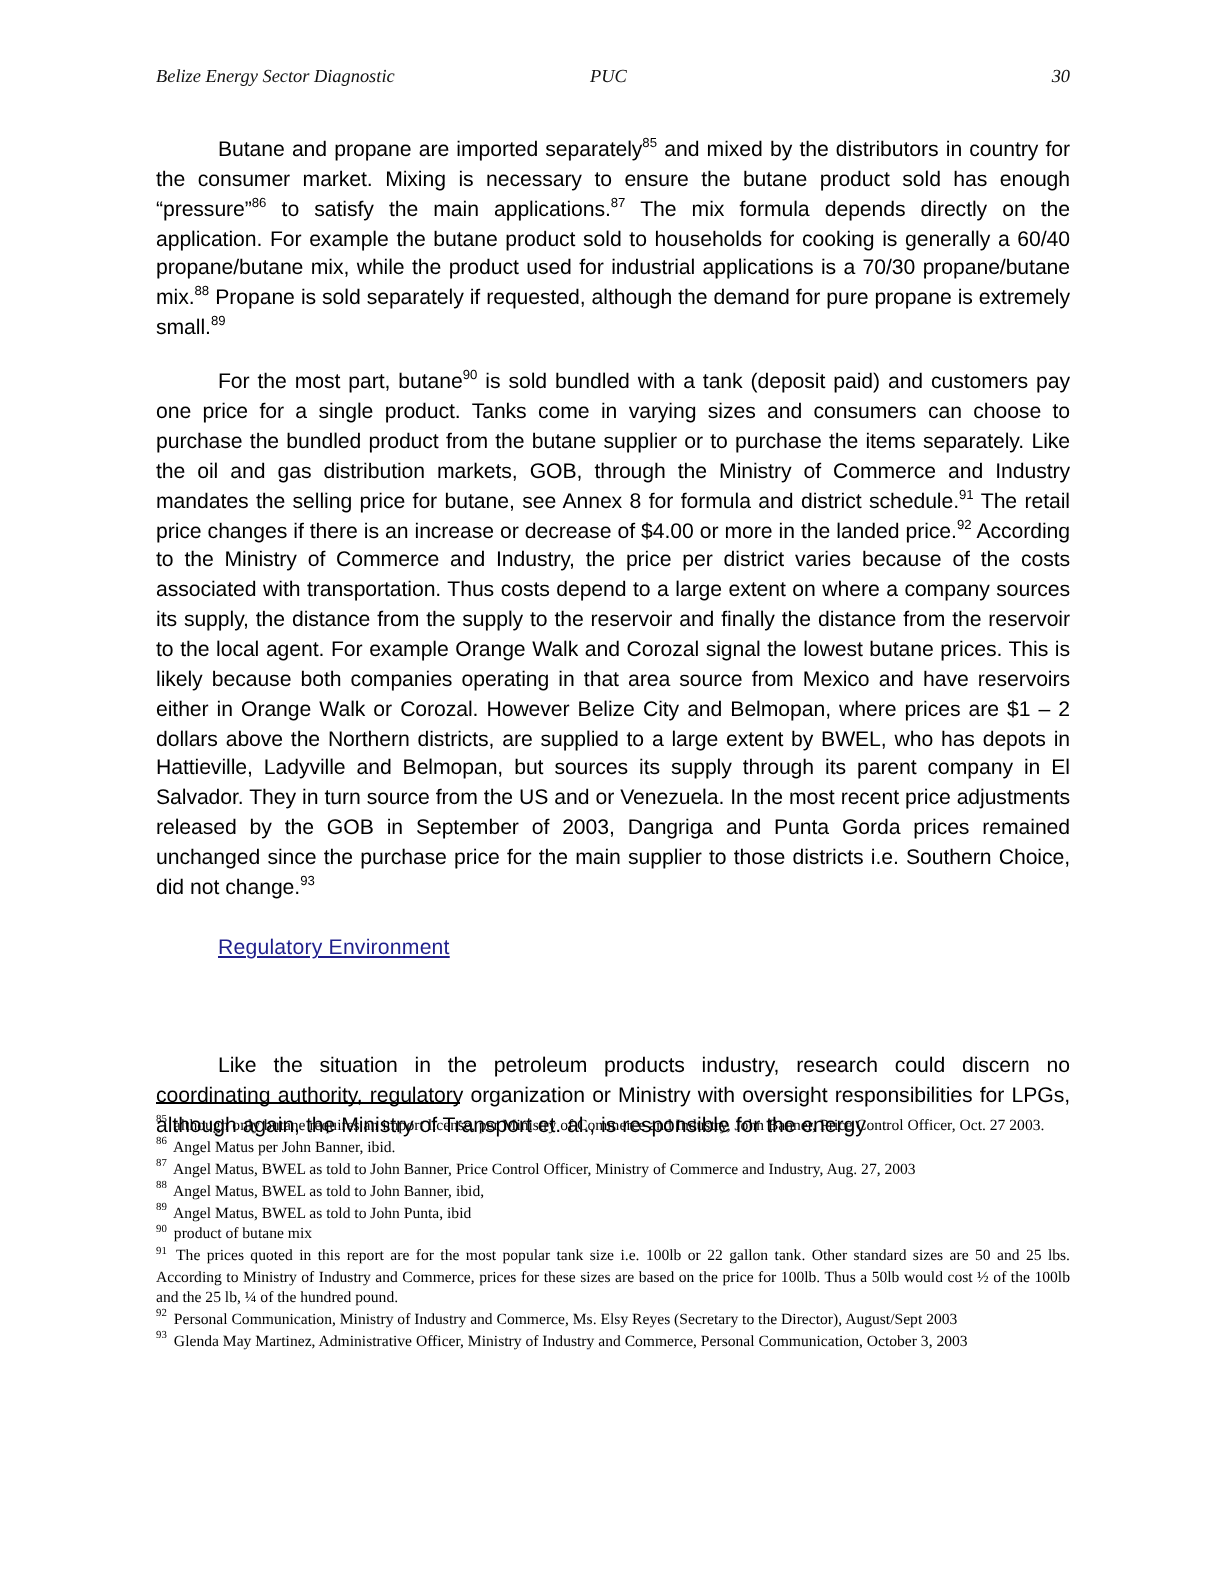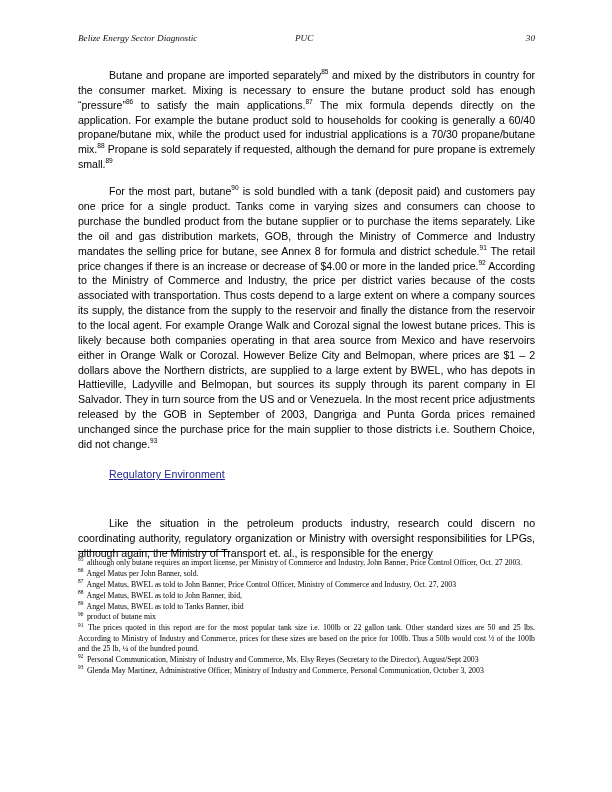--- a/index.html
+++ b/index.html
@@ -76,21 +76,21 @@
 
   sup.fn {
     font-size: 6.6px;
     vertical-align: super;
     line-height: 0;
     letter-spacing: 0;
   }
 
   
   .section-heading {
-    margin: 0 0 6px 31px;
+    margin: 0 0 16px 31px;
     font-size: 10.6px;
     line-height: 14.85px;
     color: #1f1f8c;
     text-decoration: underline;
     display: inline-block;
     font-weight: 400;
     letter-spacing: 0.1px;
     text-align: right;
   }
   .heading-wrap { margin-bottom: 11px; }
@@ -147,24 +147,24 @@
     </div>
 
     <p class="para">Like the situation in the petroleum products industry, research could discern no coordinating authority, regulatory organization or Ministry with oversight responsibilities for LPGs, although again, the Ministry of Transport et. al., is responsible for the energy</p>
 
   </div>
 
   <div class="footnote-area">
     <div class="fn-rule"></div>
     <div id="footnote-list">
         <p class="fn-item"><sup>85</sup><span> although only butane requires an import license, per Ministry of Commerce and Industry, John Banner, Price Control Officer, Oct. 27 2003.</span></p>
-        <p class="fn-item"><sup>86</sup><span> Angel Matus per John Banner, sold.</span></p>
-        <p class="fn-item"><sup>87</sup><span> Angel Matus, BWEL as told to John Banner, Price Control Officer, Ministry of Commerce and Industry, Oct. 27, 2003</span></p>
+        <p class="fn-item"><sup>86</sup><span> Angel Matus per John Banner, ibid.</span></p>
+        <p class="fn-item"><sup>87</sup><span> Angel Matus, BWEL as told to John Banner, Price Control Officer, Ministry of Commerce and Industry, Aug. 27, 2003</span></p>
         <p class="fn-item"><sup>88</sup><span> Angel Matus, BWEL as told to John Banner, ibid,</span></p>
-        <p class="fn-item"><sup>89</sup><span> Angel Matus, BWEL as told to Tanks Banner, ibid</span></p>
+        <p class="fn-item"><sup>89</sup><span> Angel Matus, BWEL as told to John Punta, ibid</span></p>
         <p class="fn-item"><sup>90</sup><span> product of butane mix</span></p>
         <p class="fn-item"><sup>91</sup><span> The prices quoted in this report are for the most popular tank size i.e. 100lb or 22 gallon tank. Other standard sizes are 50 and 25 lbs. According to Ministry of Industry and Commerce, prices for these sizes are based on the price for 100lb. Thus a 50lb would cost ½ of the 100lb and the 25 lb, ¼ of the hundred pound.</span></p>
         <p class="fn-item"><sup>92</sup><span> Personal Communication, Ministry of Industry and Commerce, Ms. Elsy Reyes (Secretary to the Director), August/Sept 2003</span></p>
         <p class="fn-item"><sup>93</sup><span> Glenda May Martinez, Administrative Officer, Ministry of Industry and Commerce, Personal Communication, October  3, 2003</span></p>
       </div>
   </div>
 
 </div>
 
 </body></html>

